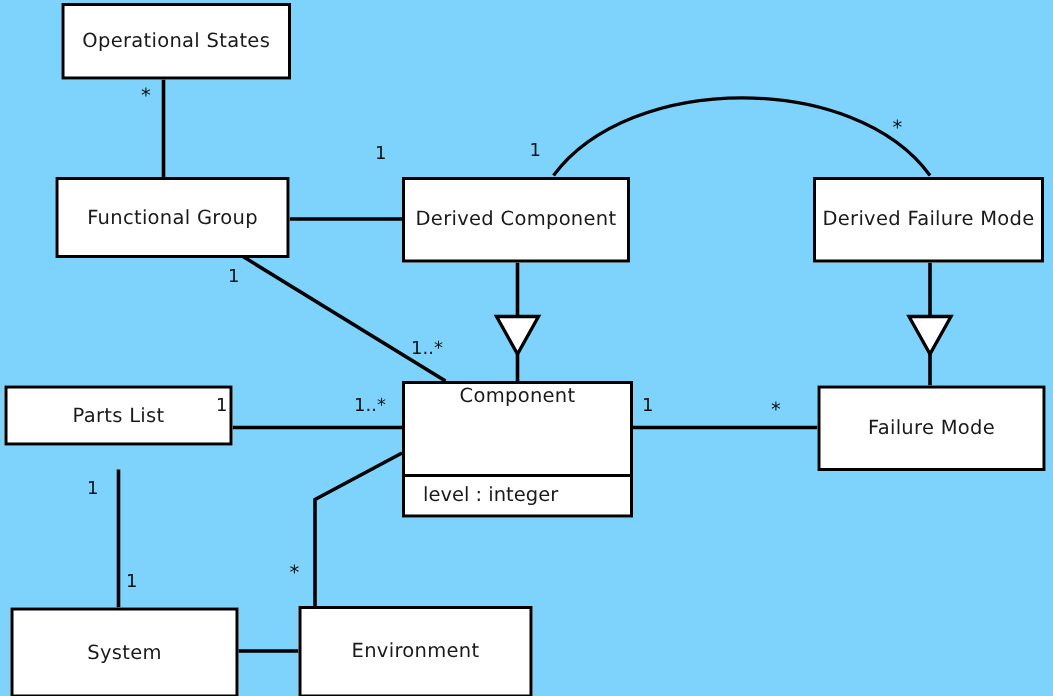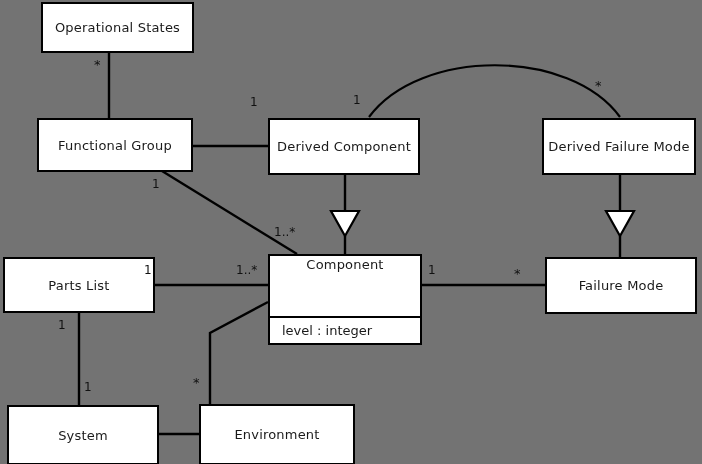--- a/index.html
+++ b/index.html
@@ -5,21 +5,21 @@
 <style>
   html, body {
     margin: 0;
     padding: 0;
     background: #ffffff;
   }
   #diagram {
     position: relative;
     width: 702px;
     height: 464px;
-    background: #737373;
+    background: #7dd3fc;
     font-family: "DejaVu Sans", "Liberation Sans", sans-serif;
     overflow: hidden;
   }
   #edge-layer {
     position: absolute;
     left: 0;
     top: 0;
     width: 702px;
     height: 464px;
     pointer-events: none;
@@ -110,21 +110,21 @@
   </div>
 
   <div class="uml-class" style="left:268px; top:118px; width:152px; height:57px;">
     <div class="uml-name">Derived Component</div>
   </div>
 
   <div class="uml-class" style="left:542px; top:118px; width:154px; height:57px;">
     <div class="uml-name">Derived Failure Mode</div>
   </div>
 
-  <div class="uml-class" style="left:3px; top:257px; width:152px; height:56px;">
+  <div class="uml-class" style="left:3px; top:257px; width:152px; height:40px;">
     <div class="uml-name">Parts List</div>
   </div>
 
   <div class="uml-class" style="left:268px; top:254px; width:154px; height:91px;">
     <div class="uml-name">Component</div>
     <div class="uml-attrs">level : integer</div>
   </div>
 
   <div class="uml-class" style="left:545px; top:257px; width:152px; height:57px;">
     <div class="uml-name">Failure Mode</div>

